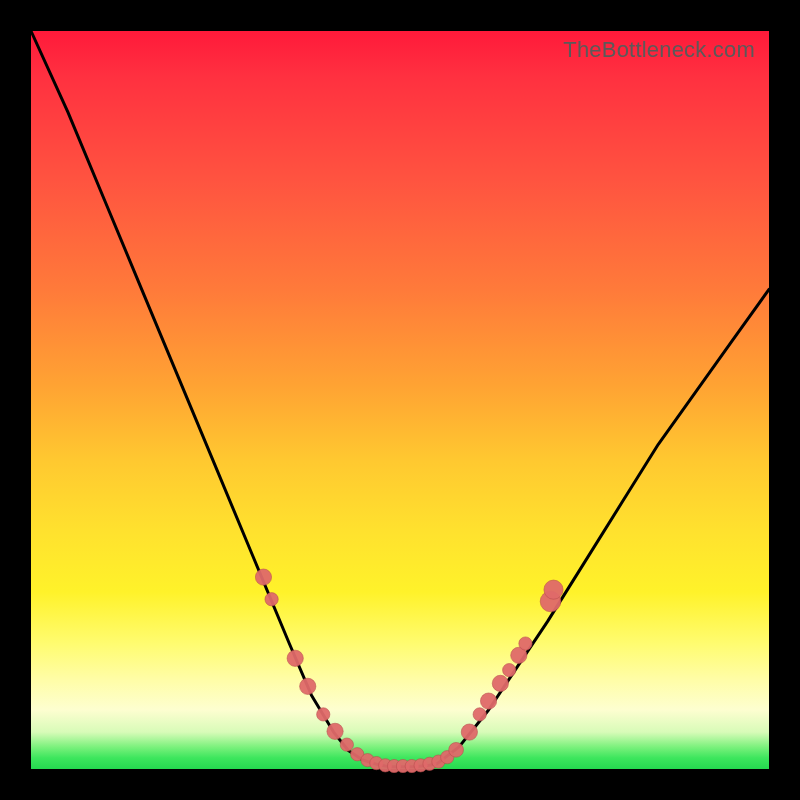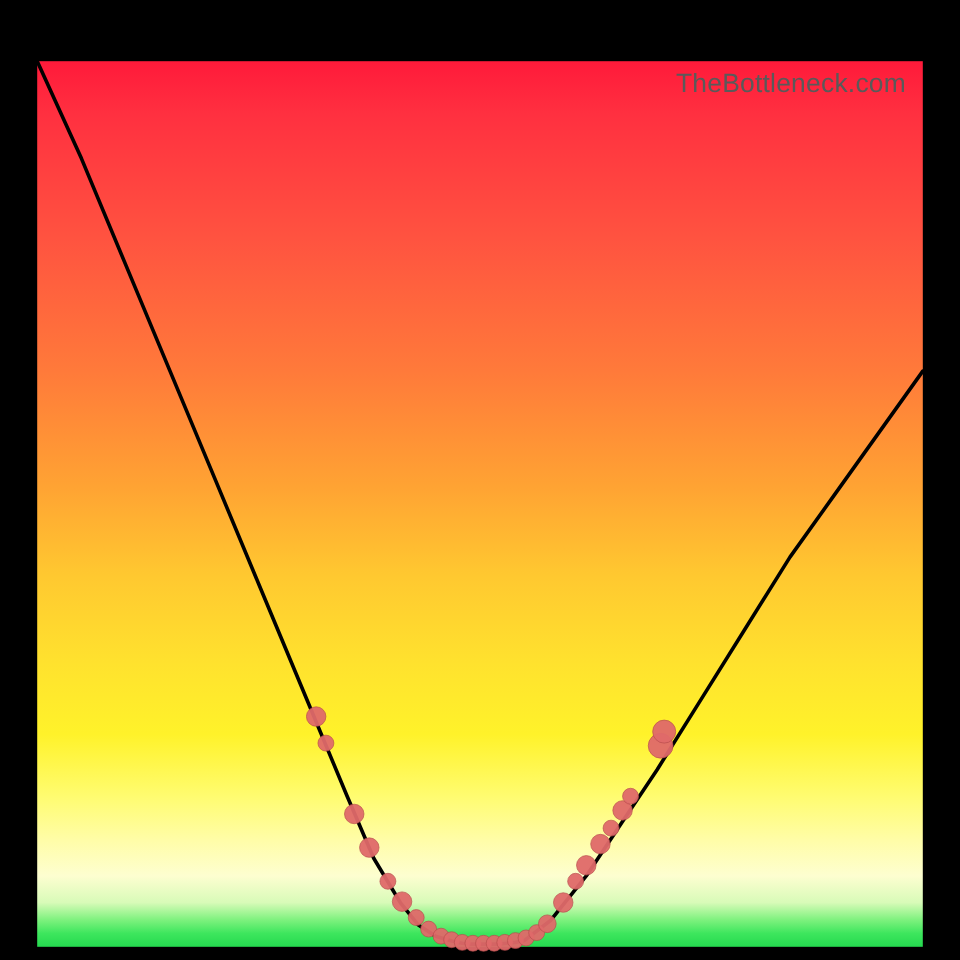--- a/index.html
+++ b/index.html
@@ -34,21 +34,20 @@
       #ffe22e 68%,
       #fff22a 76%,
       #fffc70 83%,
       #fffda8 88%,
       #fdfed0 92%,
       #d8fbb8 95%,
       #7cf17d 97%,
       #3de65d 98.5%,
       #25d94f 100%
     );
-    margin-top: 20px;
   }
   .watermark {
     position: absolute;
     top: 6px;
     right: 14px;
     color: #5a5a5a;
     font-size: 22px;
     font-weight: 500;
     letter-spacing: 0.2px;
     user-select: none;

